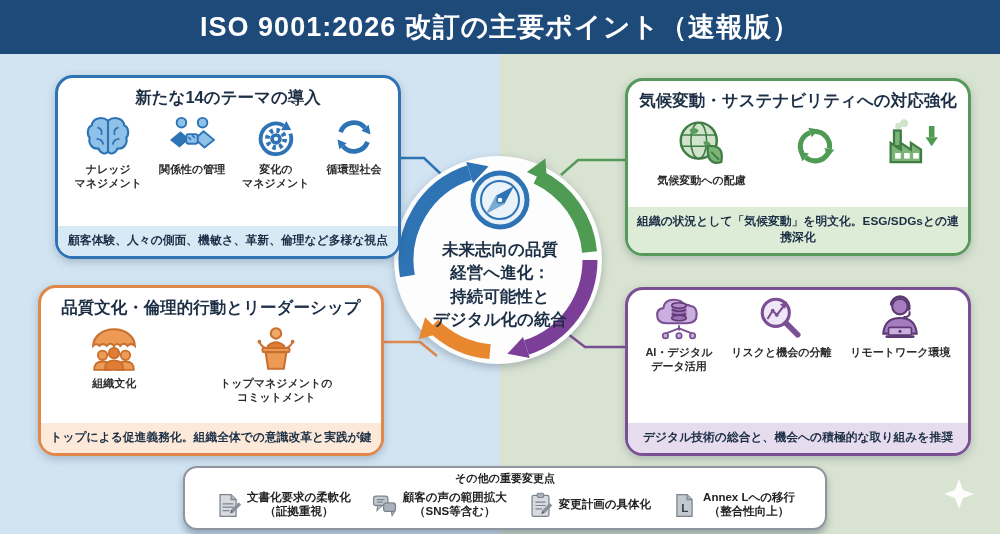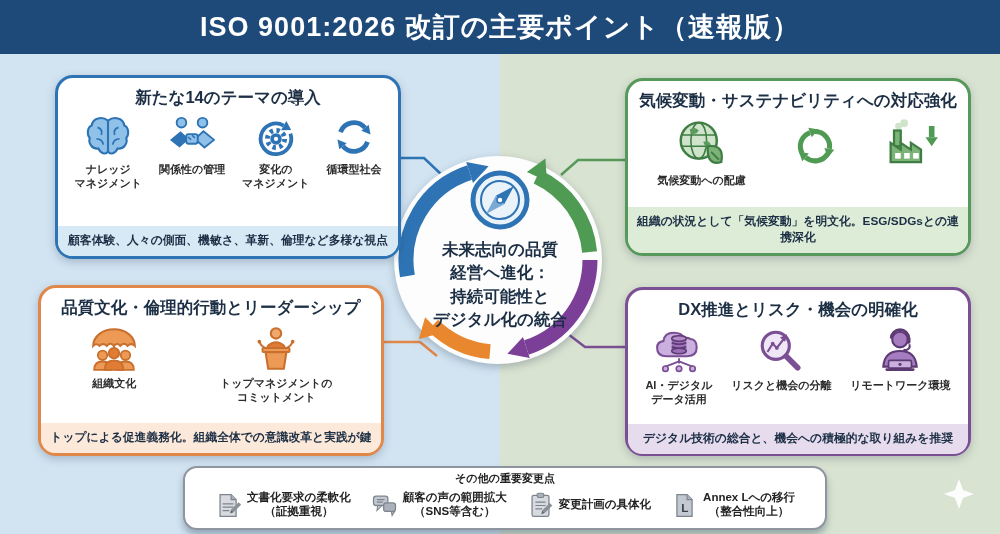--- a/index.html
+++ b/index.html
@@ -205,21 +205,20 @@
           <path d="M14 27 h20 l-2.5 16 h-15 Z" fill="#ec9a55" stroke="#c9702e" stroke-width="2"></path>
         </svg>
         <div class="label pre">トップマネジメントの
 コミットメント</div>
       </div>
     </div>
     <div class="note note-orange">トップによる促進義務化。組織全体での意識改革と実践が鍵</div>
   </div>
 
   <div class="card card-br">
-    <div class="card-title">DX推進とリスク・機会の明確化</div>
     <div class="items">
       <div class="item">
         <svg width="50" height="50" viewBox="0 0 48 48">
           <path d="M12 29 q-9 0 -9 -8 q0 -6 6 -6.5 q1 -8 10 -8 q8 0 10 5.5 q3 -1.5 6 .5 q6 .5 6 8 q0 8.5 -9 8.5 Z" fill="#cbb0df" stroke="#7b4f93" stroke-width="2"></path>
           <rect x="17" y="12" width="14" height="12" fill="#9b6fb5"></rect>
           <ellipse cx="24" cy="12" rx="7" ry="2.6" fill="#b58ccb" stroke="#5d3a73" stroke-width="1.5"></ellipse>
           <path d="M17 16 q7 3 14 0 M17 20 q7 3 14 0" fill="none" stroke="#5d3a73" stroke-width="1.5"></path>
           <ellipse cx="24" cy="24" rx="7" ry="2.6" fill="#9b6fb5" stroke="#5d3a73" stroke-width="1.5"></ellipse>
           <path d="M24 31 v5 M24 34 L11 39 M24 34 L37 39" stroke="#7b4f93" stroke-width="1.8" fill="none"></path>
           <circle cx="11" cy="41" r="2.6" fill="#cbb0df" stroke="#7b4f93" stroke-width="1.6"></circle>

